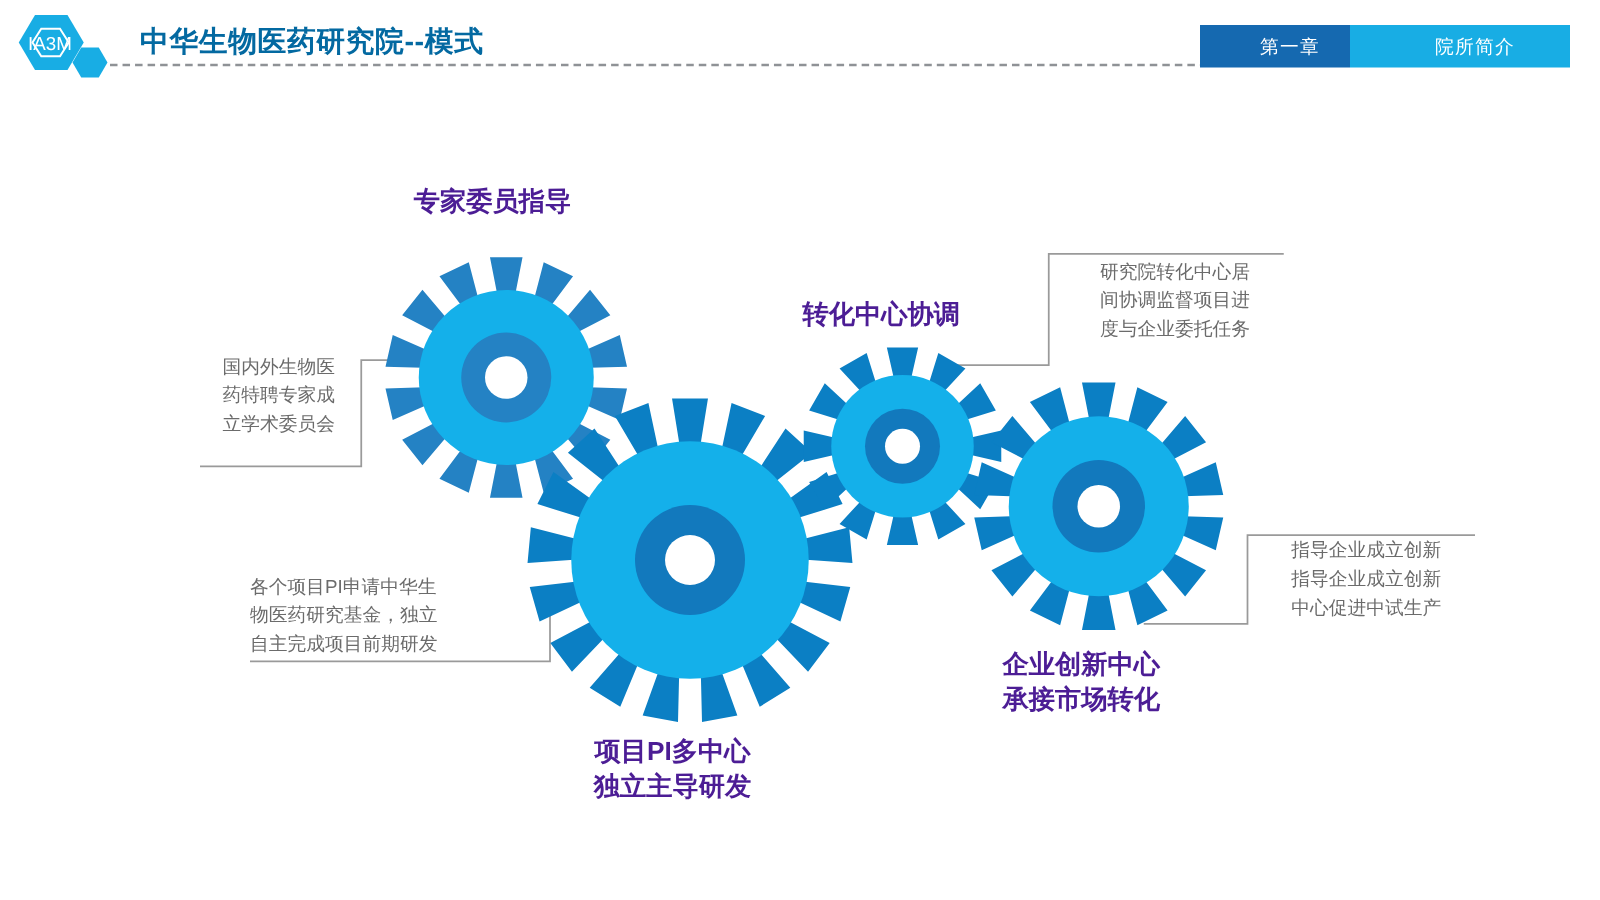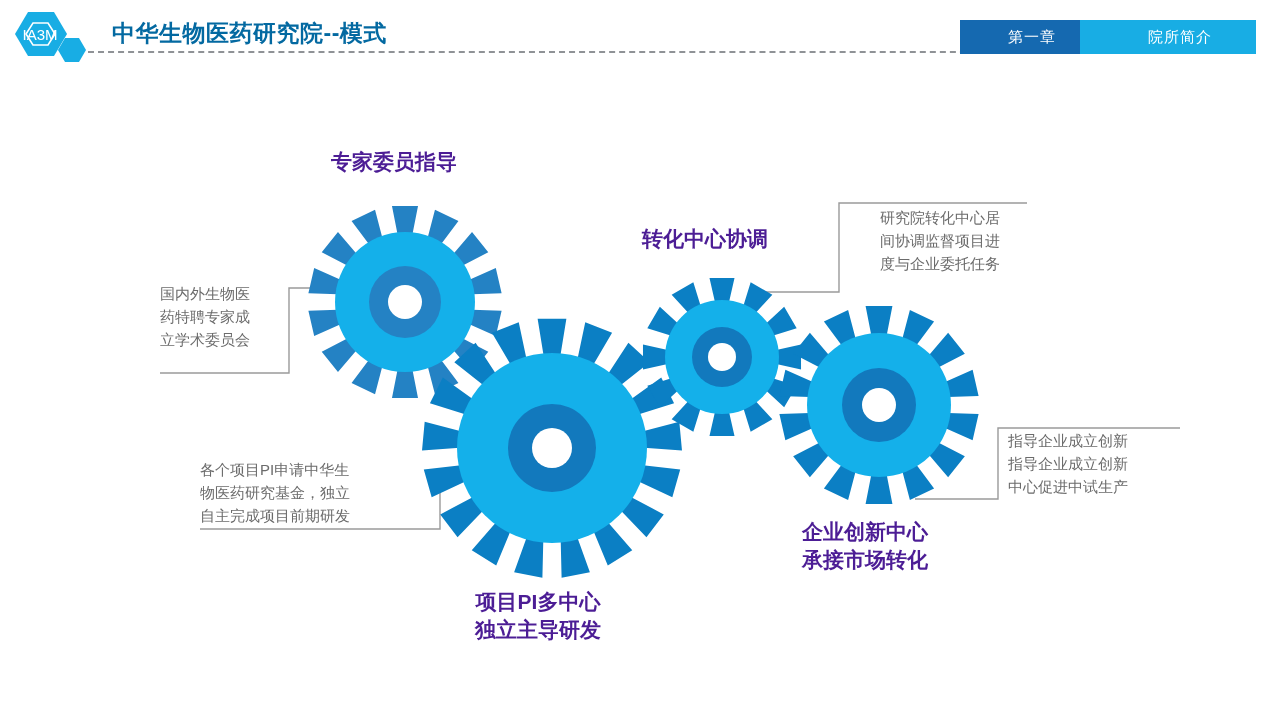--- a/index.html
+++ b/index.html
@@ -92,26 +92,26 @@
     line-height: 1.32;
     white-space: nowrap;
   }
   .callout {
     position: absolute;
     font-size: 15px;
     color: #6b6b6b;
     line-height: 1.52;
     white-space: nowrap;
   }
-  .callout.right-align { text-align: left; }
+  .callout.right-align { text-align: center; }
   .callout.left-align  { text-align: left; }
 
   #title-expert       { left: 331px; top: 148px; }
   #title-pi           { left: 475px; top: 588px; text-align: center; }
-  #title-transfer     { left: 642px; top: 225px; }
+  #title-transfer     { left: 642px; top: 238px; }
   #title-enterprise   { left: 802px; top: 518px; text-align: center; }
 
   #callout-expert     { left: 160px; top: 283px; width: 126px; }
   #callout-pi         { left: 200px; top: 459px; width: 236px; }
   #callout-transfer   { left: 880px; top: 207px; width: 168px; }
   #callout-enterprise { left: 1008px; top: 430px; width: 170px; }
 </style>
 </head>
 <body>
 

